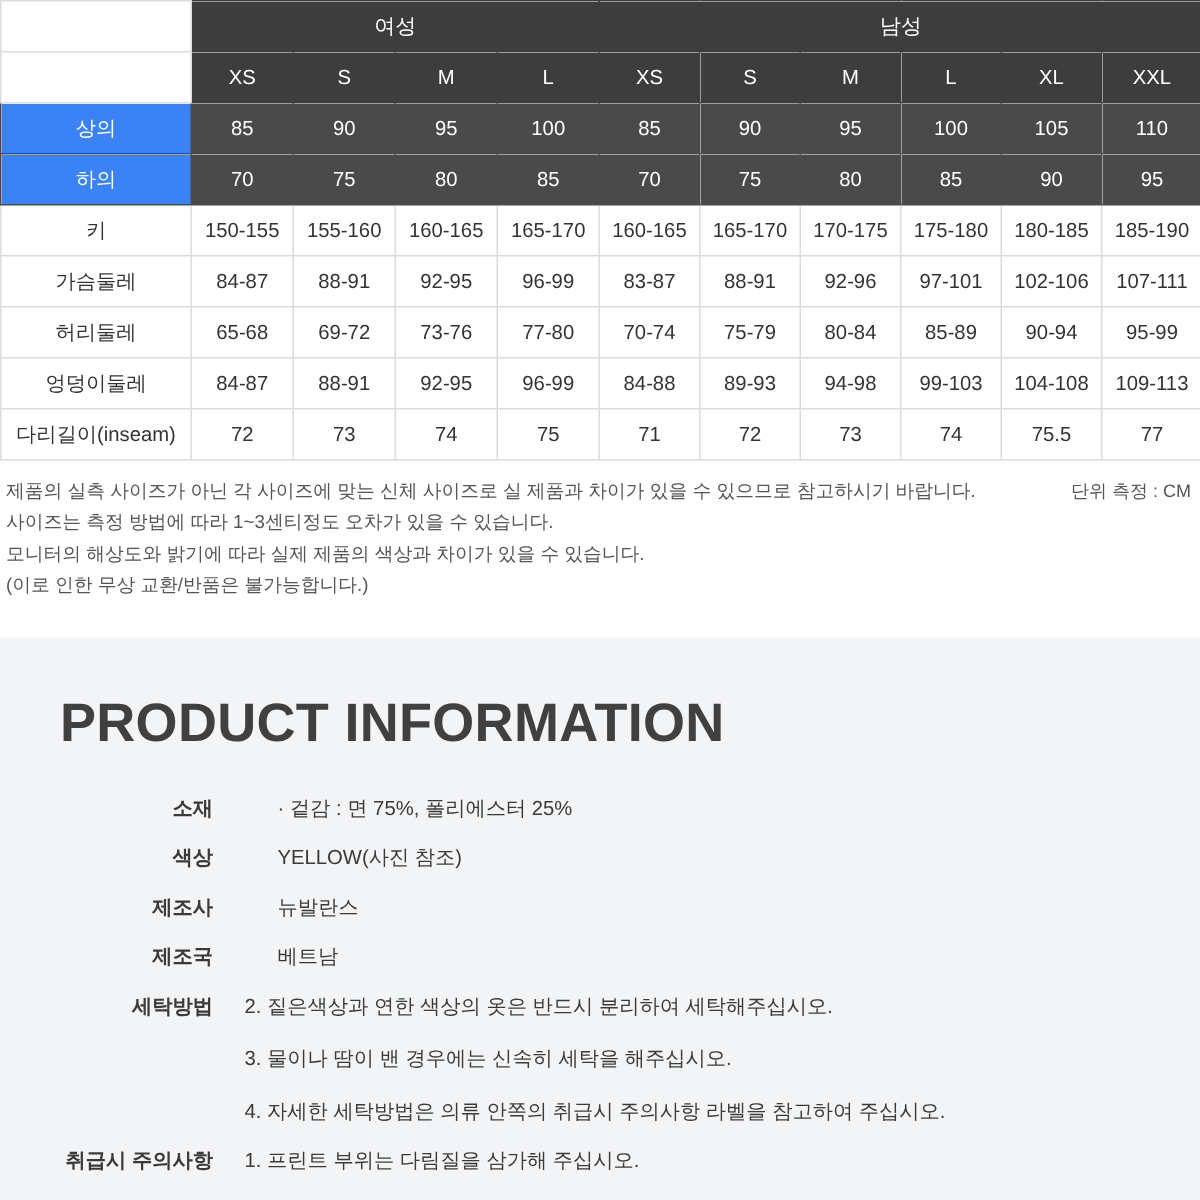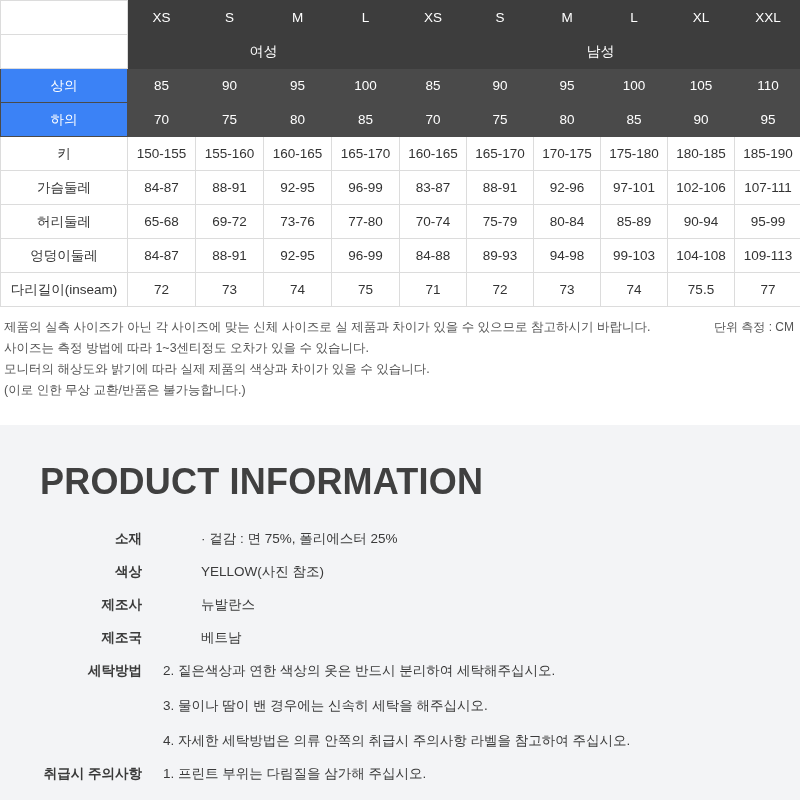--- a/index.html
+++ b/index.html
@@ -106,21 +106,21 @@
     min-width: 104px;
     text-align: right;
     padding-right: 0;
     margin-left: 38px;
     font-size: 13.5px;
     font-weight: bold;
     color: #3a3a3a;
     line-height: 20px;
   }
   .info-val {
-    margin-left: 38px;
+    margin-left: 22px;
     font-size: 13.5px;
     color: #3a3a3a;
     line-height: 20px;
   }
   .info-list { list-style: none; margin: 0; padding: 0; }
   .info-list li {
     margin-bottom: 15px;
     line-height: 20px;
   }
   .info-list li:last-child { margin-bottom: 0; }
@@ -138,37 +138,37 @@
         <col class="col-v">
         <col class="col-v">
       <col class="col-m">
         <col class="col-m">
         <col class="col-m">
         <col class="col-m">
         <col class="col-m">
         <col class="col-m">
     </colgroup>
     <thead>
+      <tr>
+        <td class="blank-corner"></td>
+        <th class="hdr-dark group" colspan="4">여성</th>
+        <th class="hdr-dark group" colspan="6">남성</th>
+      </tr>
       <tr>
         <td class="blank-corner"></td>
         <th class="hdr-dark">XS</th>
         <th class="hdr-dark">S</th>
         <th class="hdr-dark">M</th>
         <th class="hdr-dark">L</th>
         <th class="hdr-dark">XS</th>
         <th class="hdr-dark">S</th>
         <th class="hdr-dark">M</th>
         <th class="hdr-dark">L</th>
         <th class="hdr-dark">XL</th>
         <th class="hdr-dark">XXL</th>
-      </tr>
-      <tr>
-        <td class="blank-corner"></td>
-        <th class="hdr-dark group" colspan="4">여성</th>
-        <th class="hdr-dark group" colspan="6">남성</th>
       </tr>
     </thead>
     <tbody>
       <tr class="row-dark">
         <td class="label-cell">상의</td>
         <td>85</td>
         <td>90</td>
         <td>95</td>
         <td>100</td>
         <td>85</td>

